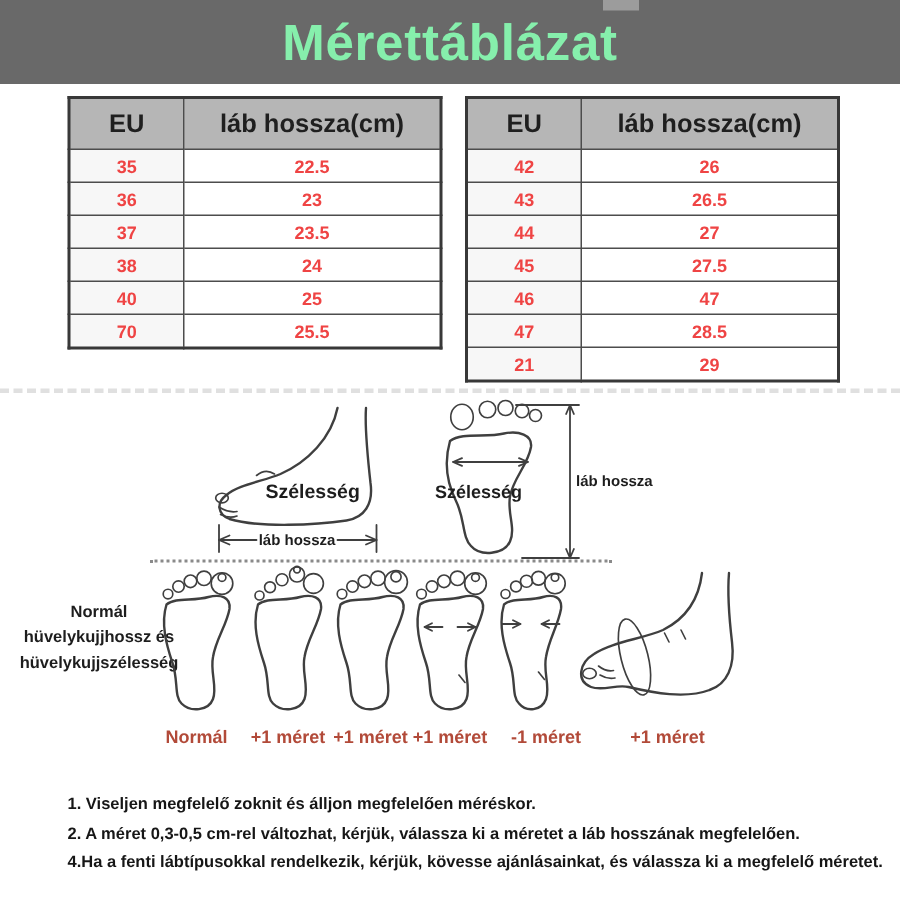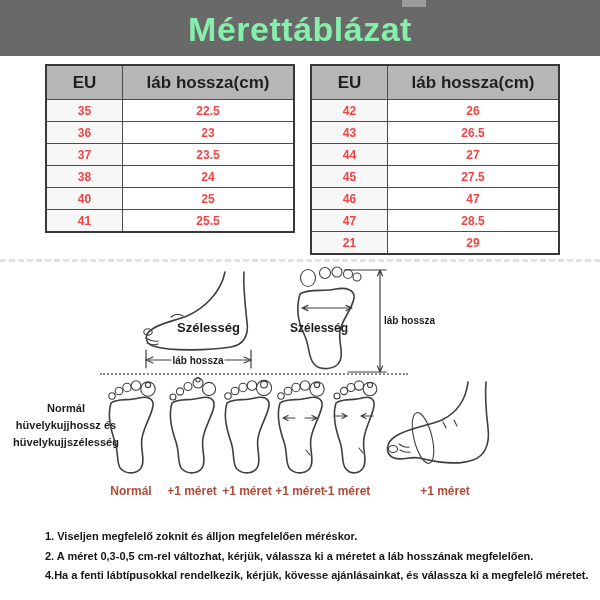--- a/index.html
+++ b/index.html
@@ -66,21 +66,21 @@
   
   .foot-note{
     position:absolute;left:6px;top:400px;width:120px;
     font-size:11px;font-weight:700;color:#1d1d1d;text-align:center;line-height:1.55;
   }
   .type-label{
     position:absolute;top:484px;transform:translateX(-50%);
     font-size:12px;font-weight:700;color:#b24a39;white-space:nowrap;
   }
   .tl-0{left:131px;} .tl-1{left:192px;} .tl-2{left:247px;}
-  .tl-3{left:300px;} .tl-4{left:347px;} .tl-5{left:445px;}
+  .tl-3{left:300px;} .tl-4{left:364px;} .tl-5{left:445px;}
   
   .notes{
     position:absolute;left:9px;top:527px;width:588px;
     margin:0;padding:0;list-style:none;
   }
   .notes li{
     font-size:11px;font-weight:700;color:#161616;line-height:19.5px;
     white-space:nowrap;
     margin-left:36px;
   }
@@ -115,21 +115,21 @@
     </tr>
       <tr>
       <td class="col-eu">38</td>
       <td>24</td>
     </tr>
       <tr>
       <td class="col-eu">40</td>
       <td>25</td>
     </tr>
       <tr>
-      <td class="col-eu">41</td>
+      <td class="col-eu">70</td>
       <td>25.5</td>
     </tr>
     </tbody>
 </table>
 
 <table class="size-table right">
   <thead>
     <tr>
       <th class="col-eu">EU</th>
       <th>láb hossza(cm)</th>

